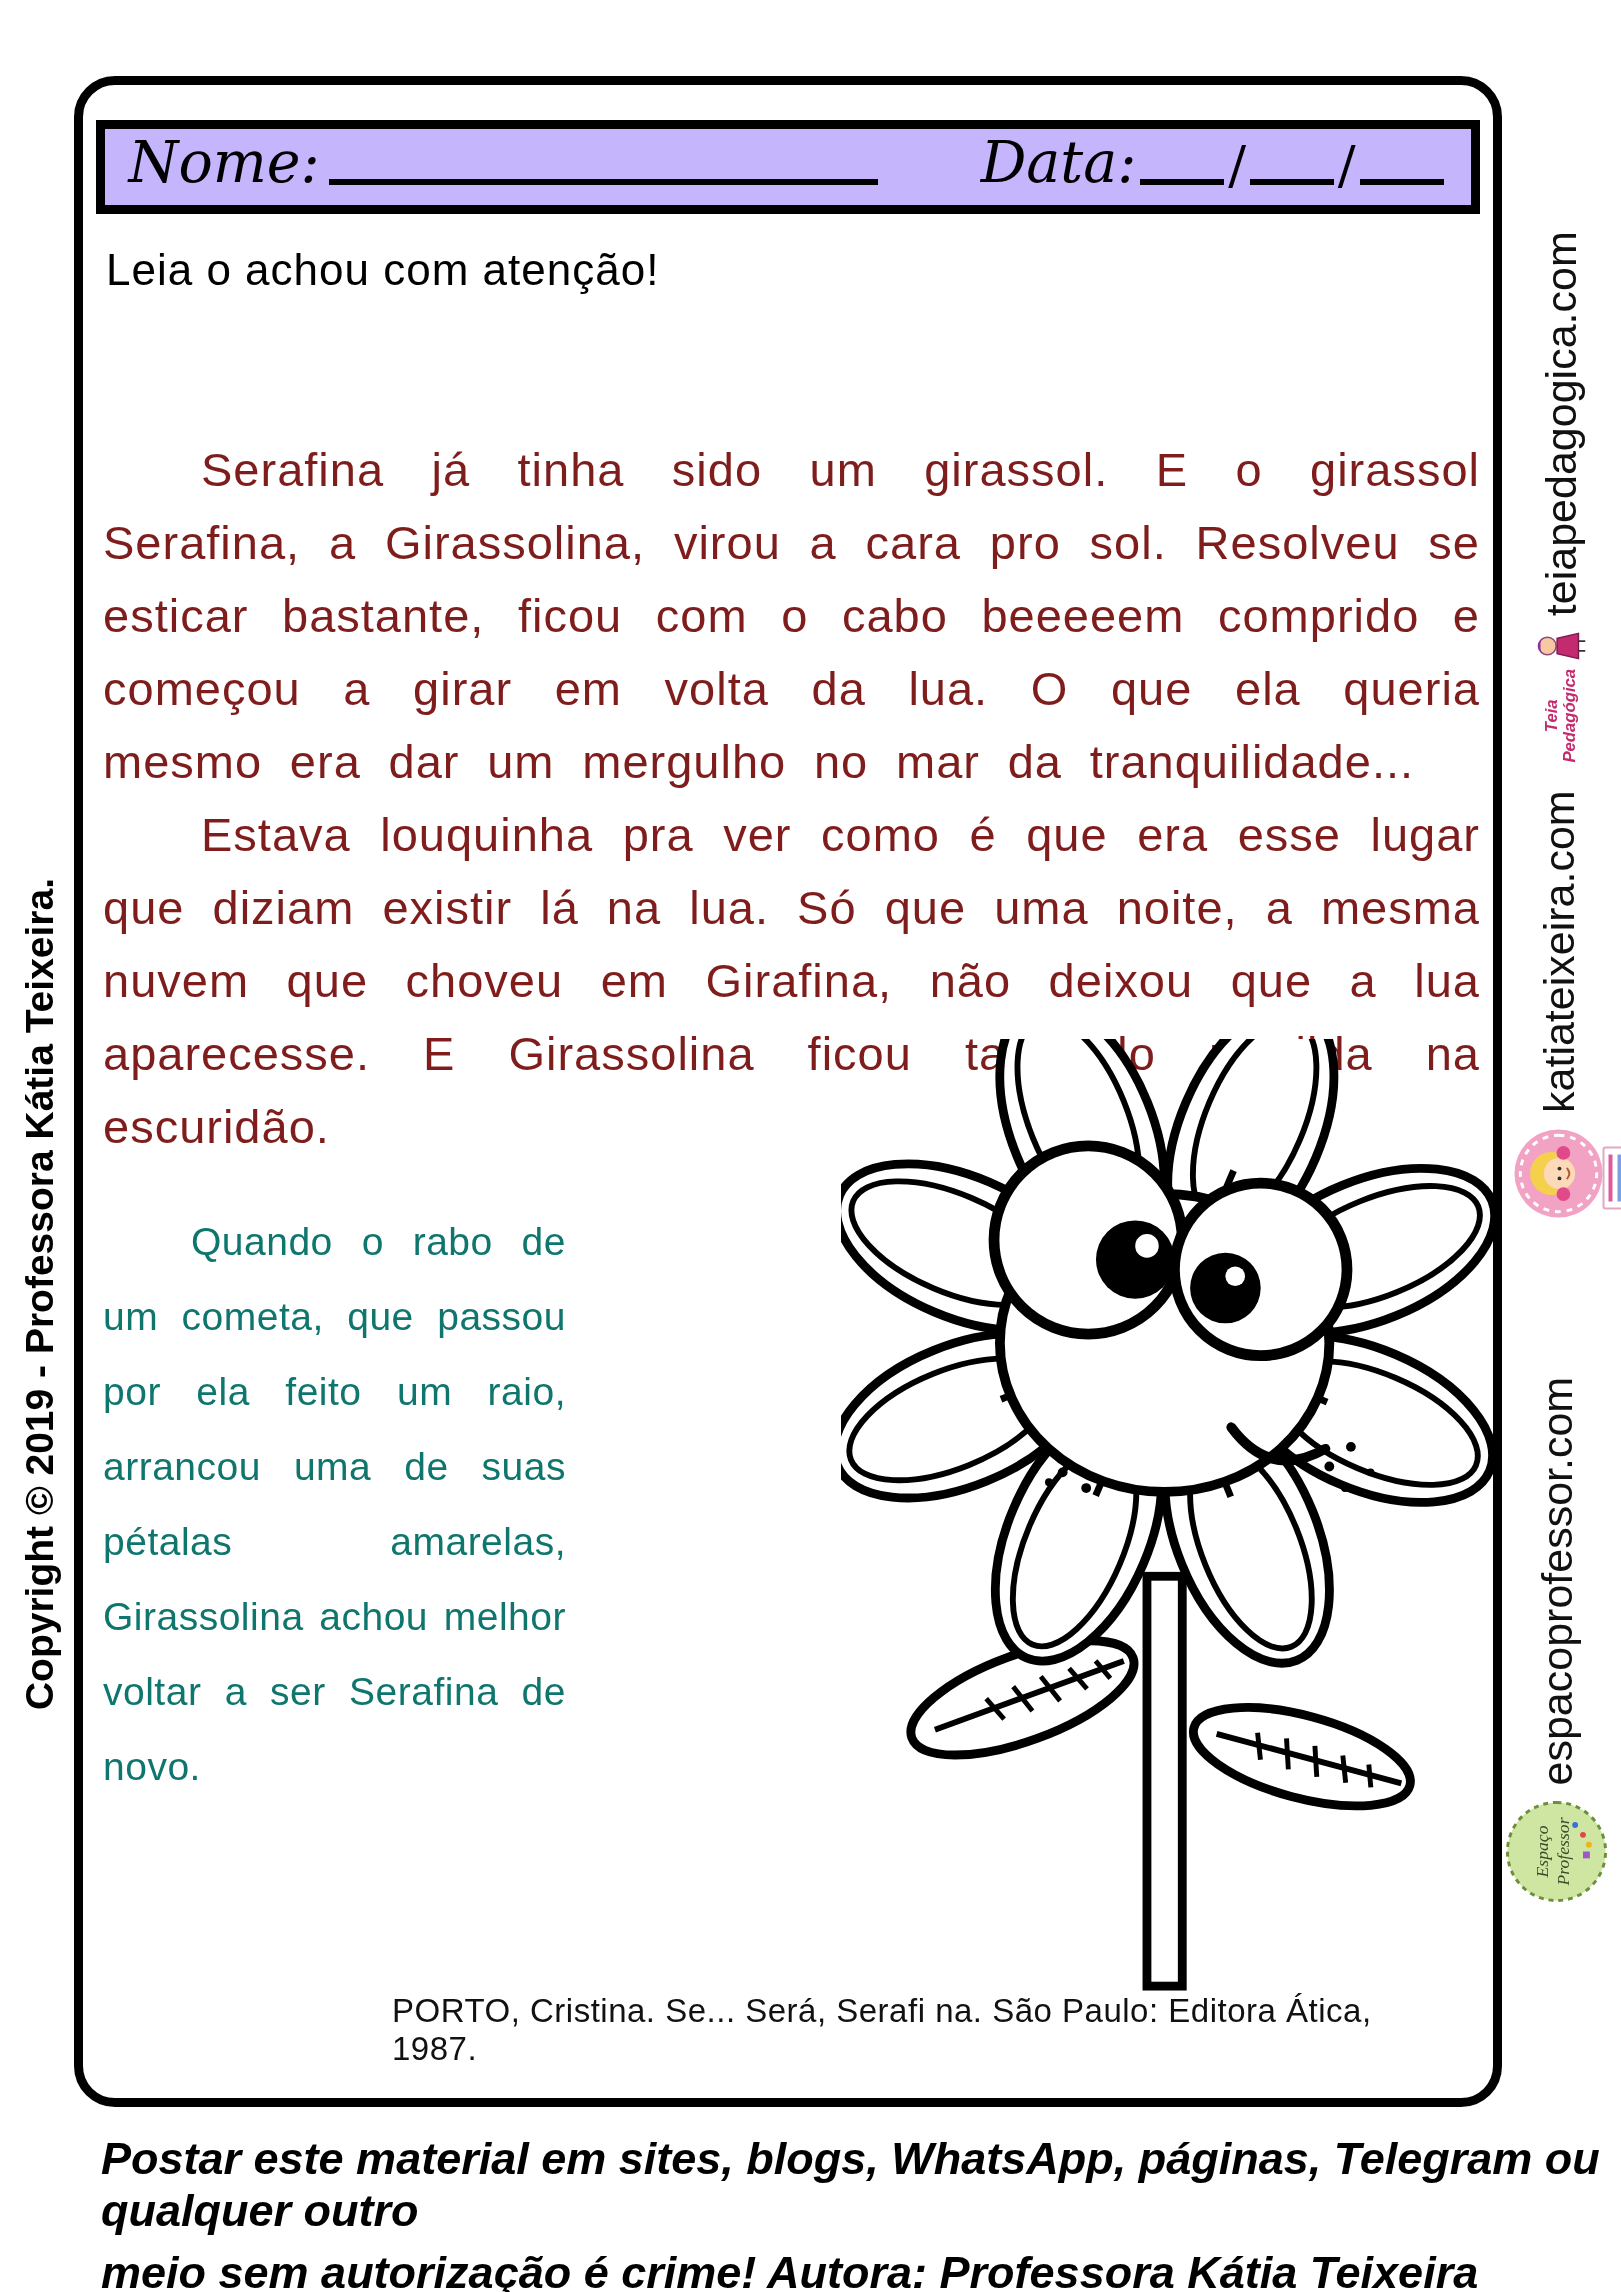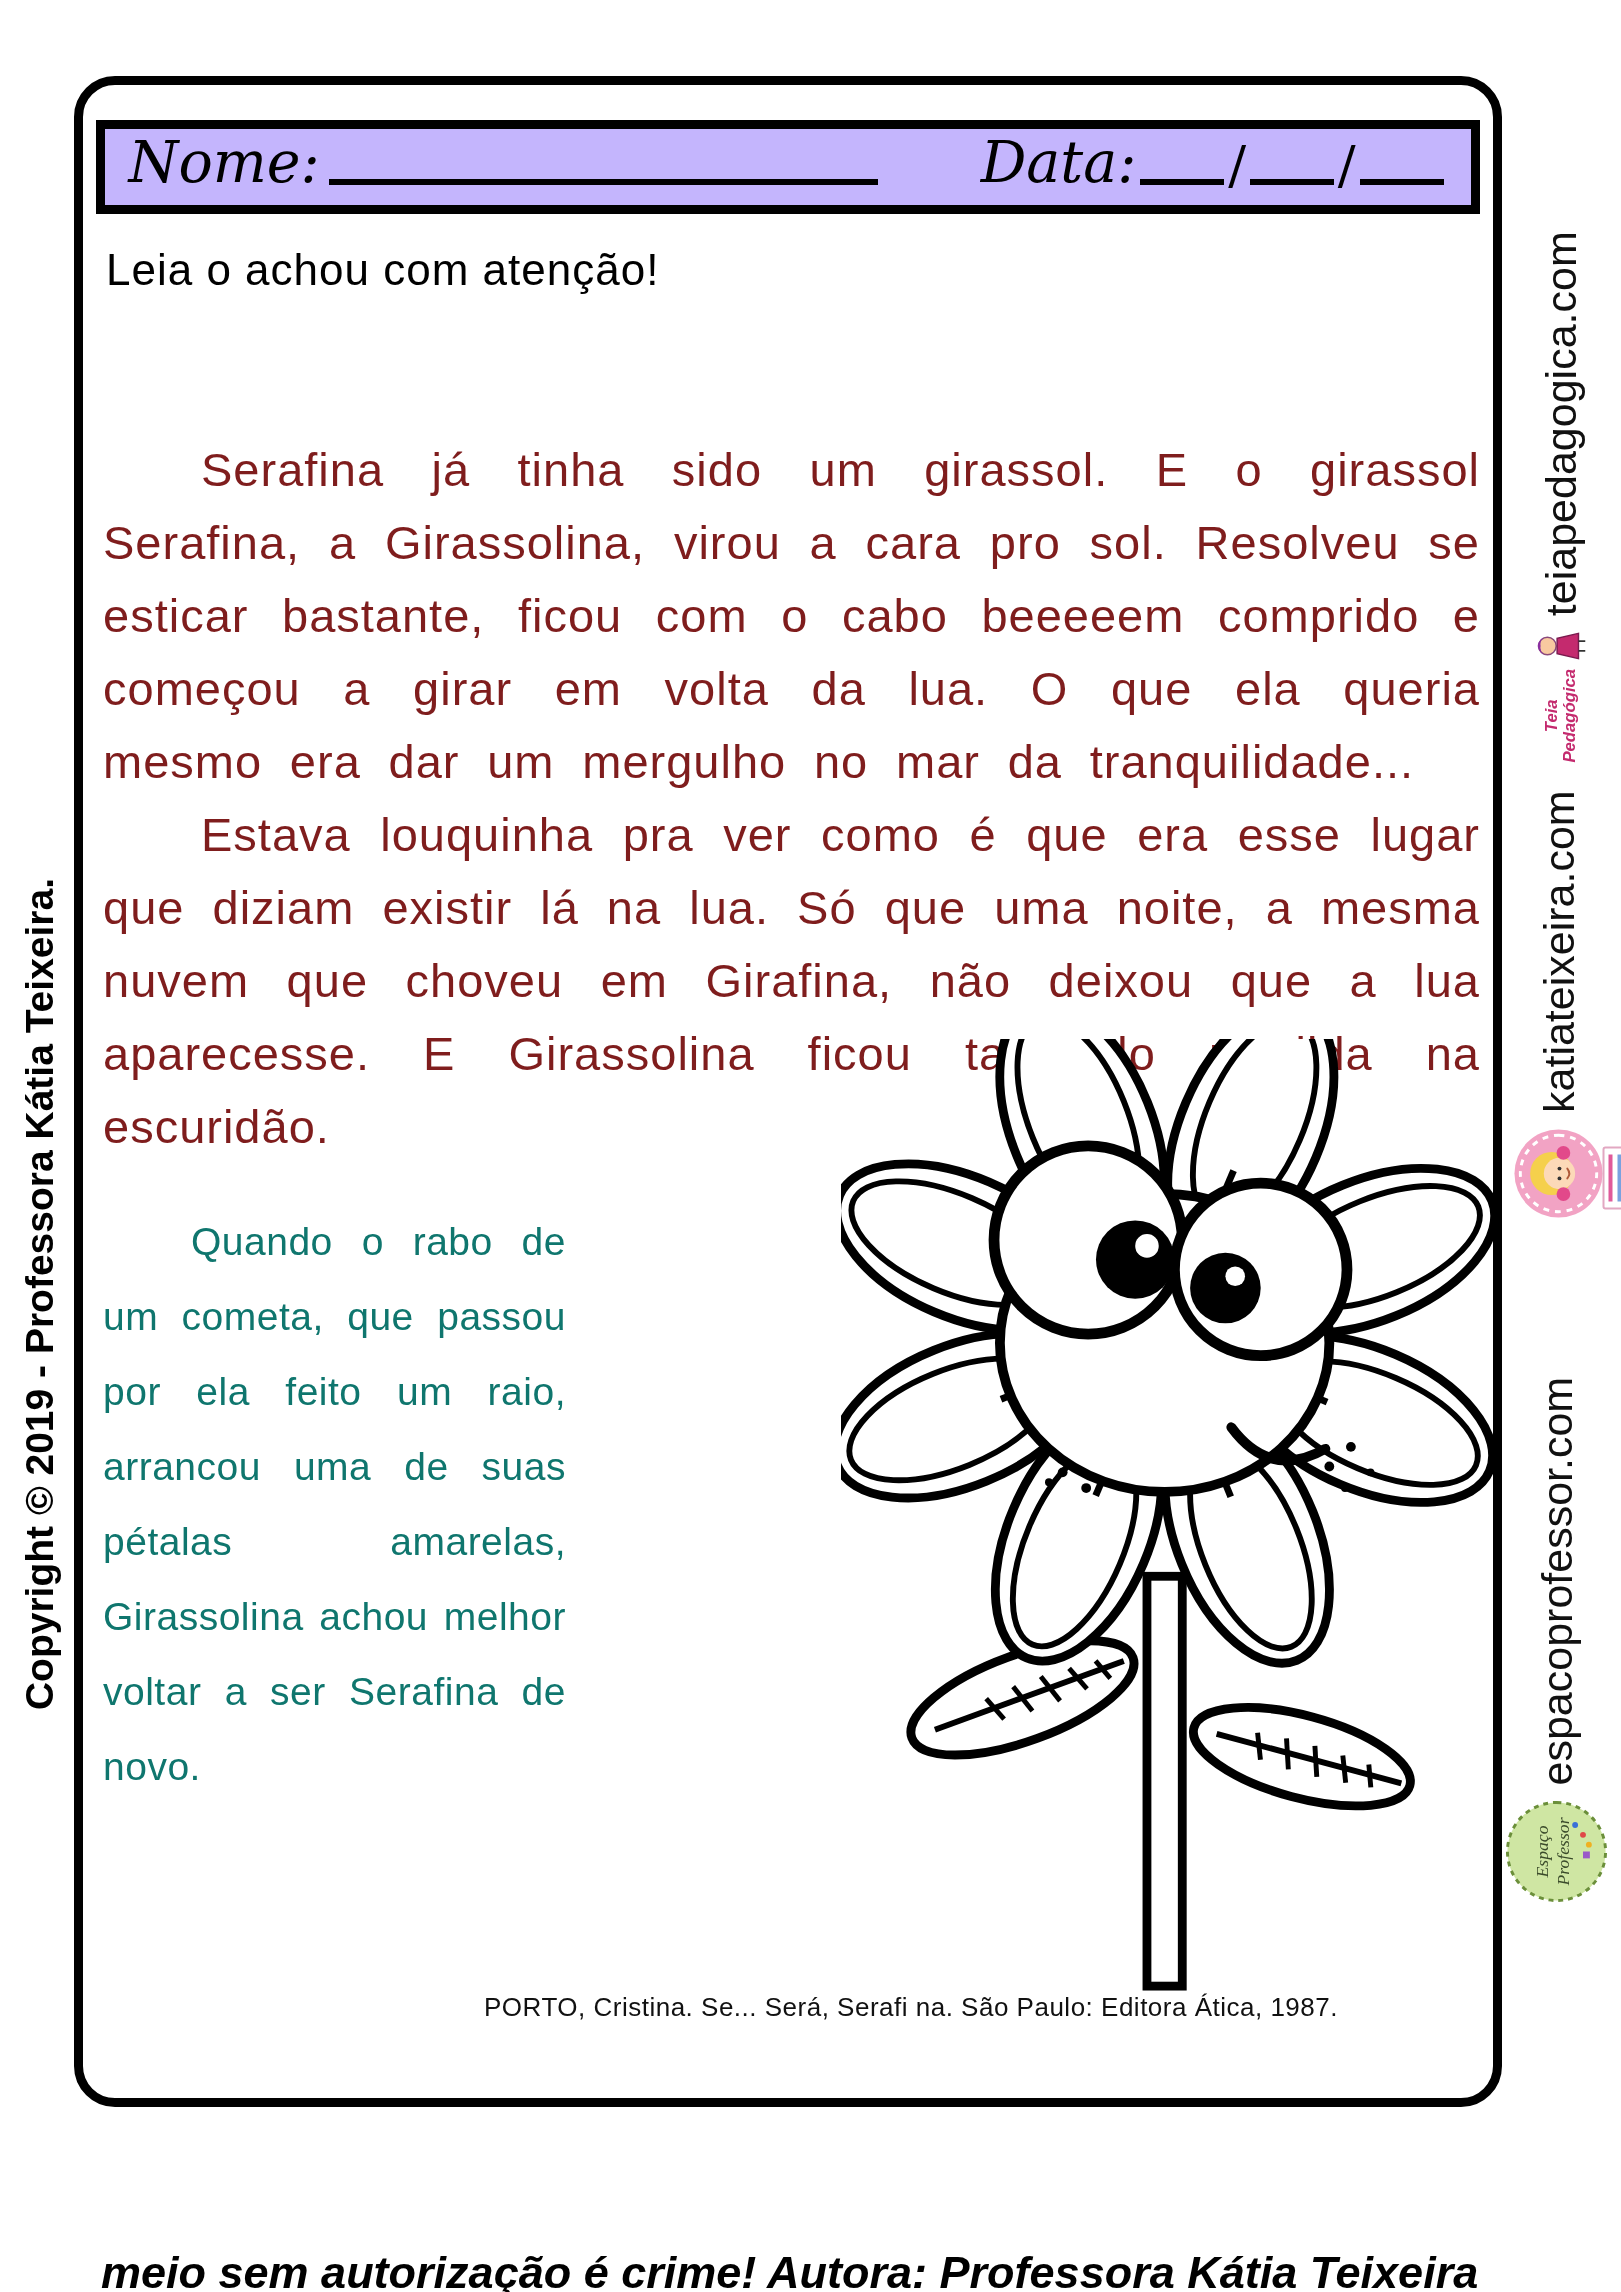--- a/index.html
+++ b/index.html
@@ -31,22 +31,22 @@
   .main-text { position:absolute; left:103px; top:433px; width:1377px; }
   .main-text p {
     font-size:47px; line-height:73px; letter-spacing:1px; word-spacing:13.7px;
     text-align:justify; text-indent:98px; color:#7f1d1d;
   }
   .col-text { position:absolute; left:103px; top:1204px; width:463px; }
   .col-text p {
     font-size:39px; line-height:75px; letter-spacing:0.5px; word-spacing:3.9px;
     text-align:justify; text-indent:88px; color:#0f766e;
   }
-  .citation { position:absolute; left:376px; top:1992px; width:1070px; text-align:center;
-              font-size:26px; letter-spacing:0.5px; color:#111; }
+  .citation { position:absolute; left:392px; top:1992px; width:1070px; text-align:left;
+              font-size:33px; letter-spacing:0.5px; color:#111; }
   
   .footer-line { position:absolute; left:101px; font-weight:bold; font-style:italic;
                  font-size:45px; letter-spacing:0px; color:#000; }
   .footer-1 { top:2133px; } .footer-2 { top:2207px;margin-top:40px; }
   
   .rail { position:absolute; display:flex; align-items:center; justify-content:center; gap:13.7px; }
   .rot { transform:rotate(-90deg); }
   .left-rail { left:-392px; top:1257px; width:863px; height:74px; font-weight:bold;
                font-size:39px; letter-spacing:0px; }
   .rail-site { font-size:43px; letter-spacing:0px; color:#111; white-space:nowrap; }
@@ -181,20 +181,21 @@
         <circle cx="498" cy="436" r="5"></circle>
           <circle cx="520" cy="416" r="5"></circle>
         <circle cx="540" cy="442" r="4"></circle>
           <circle cx="514" cy="458" r="4"></circle>
       </g>
     </g>
   </svg>
 
   <div class="citation">PORTO, Cristina. Se... Será, Serafi na. São Paulo: Editora Ática, 1987.</div>
 
+  <div class="footer-line footer-1">Postar este material em sites, blogs, WhatsApp, páginas, Telegram ou qualquer outro</div>
   <div class="footer-line footer-2">meio sem autorização é crime!  Autora: Professora Kátia Teixeira</div>
 
   <div class="rail rot left-rail">
     <span>Copyright © 2019 - Professora Kátia Teixeira.</span>
   </div>
 
   <div class="rail rot rail-teia">
     <span class="teia-logo">
       <span class="teia-text">Teia Pedagógica</span>
       <svg width="33" height="51" viewBox="0 0 34 52">

